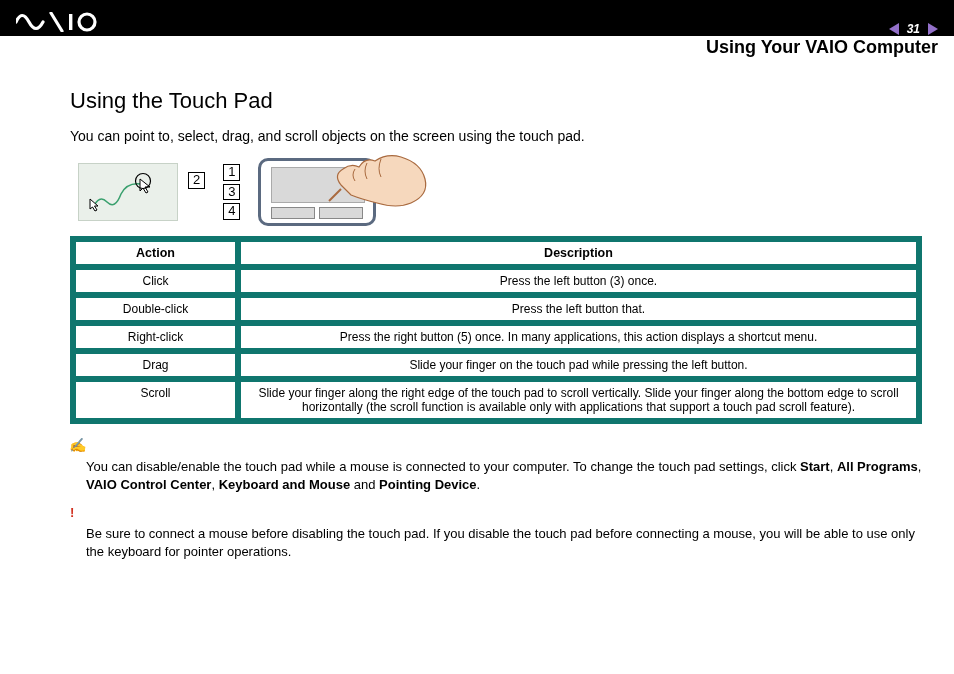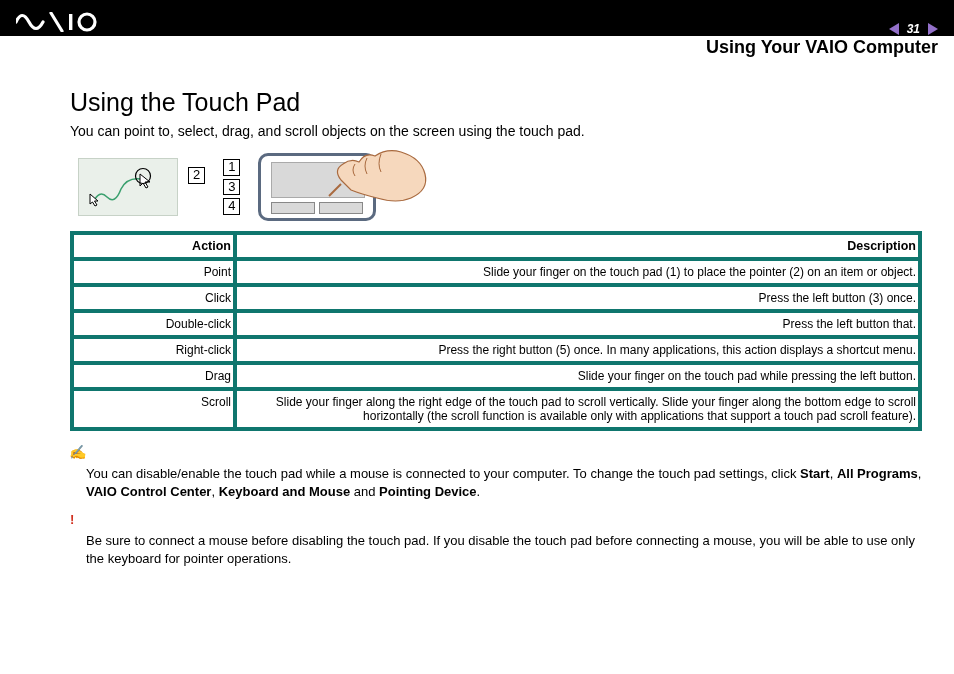--- a/index.html
+++ b/index.html
@@ -8,38 +8,38 @@
   .logo { font-family:Arial; letter-spacing:1px; }
   .nav { display:flex; align-items:center; gap:8px; font-size:12px; font-style:italic; font-weight:bold; }
   .arrow { display:inline-block; width:0; height:0; border-style:solid; }
   .arrow-left { border-width:6px 10px 6px 0; border-color:transparent #9370c9 transparent transparent; }
   .arrow-right { border-width:6px 0 6px 10px; border-color:transparent transparent transparent #9370c9; }
   .pagenum { font-style:italic; }
   .chapter-wrap { text-align:right; padding:2px 16px 0 0; line-height:1; }
   .chapter { font-weight:bold; font-size:18px; }
 
   .content { padding:8px 32px 0 70px; }
-  h1 { font-weight:normal; font-size:25px; margin:24px 0 6px 0; }
+  h1 { font-weight:normal; font-size:22px; margin:24px 0 14px 0; }
   .intro { font-size:14px; margin:6px 0 14px 0; }
 
   .figures { display:flex; align-items:center; gap:12px; margin:4px 0 10px 8px; }
   .screen-box { width:98px; height:56px; background:#eaf0ea; border:1px solid #c7d2c7; position:relative; }
   .cursor { position:absolute; left:60px; top:14px; }
   .pointer { position:absolute; left:10px; bottom:8px; }
   .callout { font-size:13px; border:1px solid #000; padding:0 4px; display:inline-block; line-height:1.15; background:#fff; }
   .call2 { align-self:flex-start; margin-top:14px; margin-left:-2px; }
   .callcol { display:flex; flex-direction:column; gap:3px; margin-left:6px; }
   .tp-panel { width:112px; height:62px; border:3px solid #5b6a80; border-radius:10px; position:relative; background:#fff; margin-left:6px; }
   .tp-surf { position:absolute; left:10px; top:6px; width:92px; height:34px; background:#d9d9d9; border:1px solid #aaa; }
   .tp-btns { position:absolute; left:10px; bottom:4px; width:92px; height:12px; display:flex; gap:4px; }
   .tp-btn { flex:1; background:#d9d9d9; border:1px solid #888; }
   .hand { position:absolute; left:60px; top:-16px; }
 
   table.actions { border-collapse:collapse; width:100%; margin:2px 0 12px 0; }
-  table.actions th, table.actions td { border:4px solid #0f766e; text-align:right; vertical-align:top; padding:4px 2px; font-size:12px; }
+  table.actions th, table.actions td { border:6px solid #0f766e; text-align:center; vertical-align:top; padding:4px 2px; font-size:12px; }
   table.actions th { font-weight:bold; font-size:12.5px; }
   table.actions td:first-child, table.actions th:first-child { width:155px; }
 
   .note-icon { color:#2aa7c9; font-family:Arial; font-size:14px; display:inline-block; transform:skewX(-6deg); }
   .note, .warn { font-size:13px; margin:4px 0 10px 16px; line-height:1.35; font-family: 'Helvetica Neue', Arial, sans-serif; }
   .warn-icon { color:#d1301f; font-weight:bold; font-size:13px; }
   .b { font-weight:bold; }
 </style>
 </head>
 <body>
@@ -111,24 +111,20 @@
 
   <table class="actions">
     <thead>
       <tr>
         <th>Action</th>
         <th>Description</th>
       </tr>
     </thead>
     <tbody>
       <tr>
-            <td>Point</td>
-            <td>Slide your finger on the touch pad (1) to place the pointer (2) on an item or object.</td>
-          </tr>
-      <tr>
             <td>Click</td>
             <td>Press the left button (3) once.</td>
           </tr>
       <tr>
             <td>Double-click</td>
             <td>Press the left button that.</td>
           </tr>
       <tr>
             <td>Right-click</td>
             <td>Press the right button (5) once. In many applications, this action displays a shortcut menu.</td>

